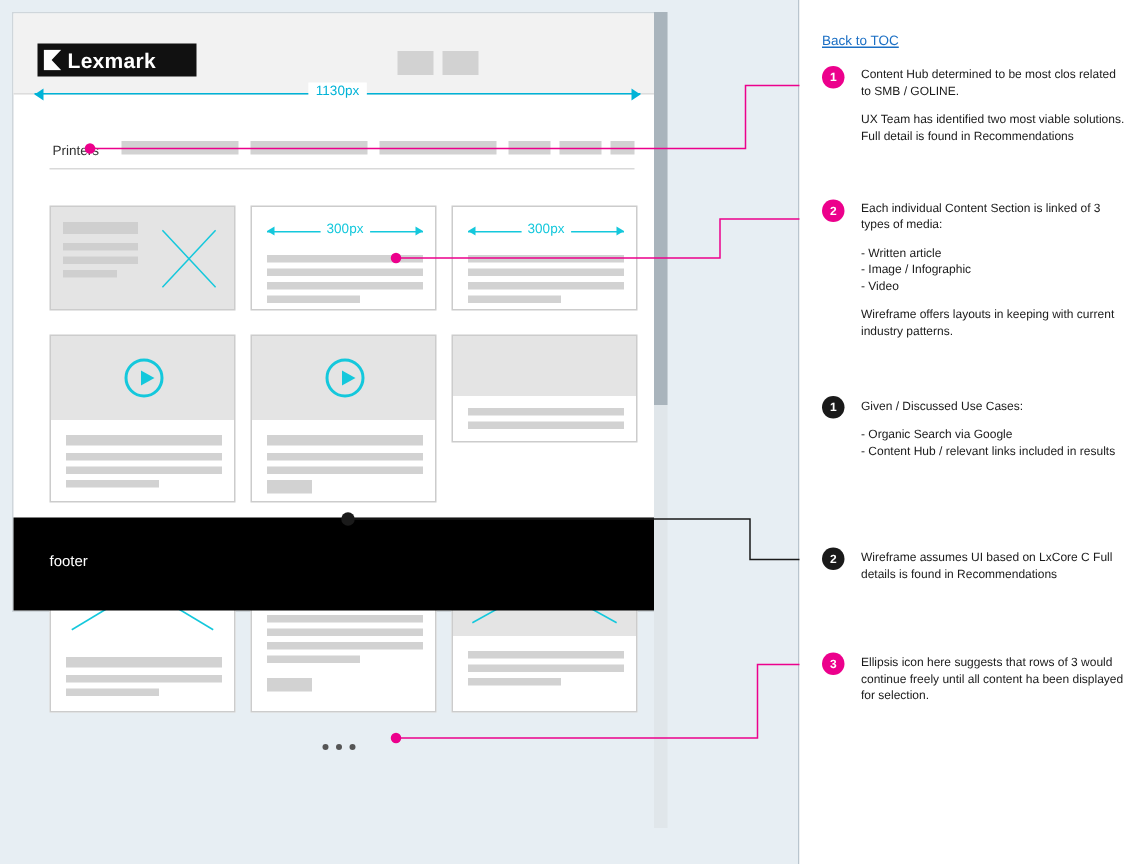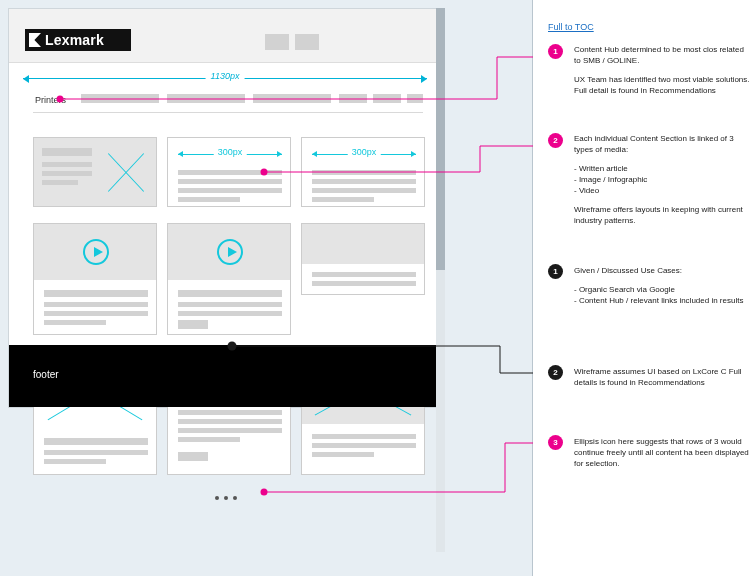--- a/index.html
+++ b/index.html
@@ -104,22 +104,22 @@
     left: 6px; top: 6px;
     width: 4px; height: 1.2px;
     background: #333;
     transform: rotate(45deg);
     transform-origin: left center;
   }
 
   
   .measure {
     position: absolute;
-    left: 14px; top: 62px;
-    width: 404px; height: 14px; font-style: italic;
+    left: 14px; top: 46px;
+    width: 404px; height: 14px;
   }
   .measure .line {
     position: absolute;
     left: 0; top: 7px;
     width: 100%; height: 1px;
     background: #00b3d7;
   }
   .measure .arrow-l, .measure .arrow-r {
     position: absolute;
     top: 3.5px;
@@ -481,21 +481,21 @@
 
     <path d="M545,373 L500,373 L500,346 L232,346" stroke="#1a1a1a" stroke-width="1" fill="none"></path>
     <circle cx="232" cy="346" r="4.5" class="dot-black"></circle>
 
     <path d="M540,443 L505,443 L505,492 L264,492" stroke="#ec008c" stroke-width="1" fill="none"></path>
     <circle cx="264" cy="492" r="3.5" class="dot-pink"></circle>
   </svg>
 
   <div class="panel">
 
-    <a class="toc-link" href="#">Full to TOC</a>
+    <a class="toc-link" href="#">Back to TOC</a>
 
     <div class="badge pink" style="left:15px; top:44px;">1</div>
     <div class="note" style="top:44px;">
       <p>Content Hub determined to be most clos related to SMB / GOLINE.</p>
       <p>UX Team has identified two most viable solutions.  Full detail is found  in Recommendations</p>
     </div>
 
     <div class="badge pink" style="left:15px; top:133px;">2</div>
     <div class="note" style="top:133px;">
       <p>Each individual Content Section is linked of 3 types of media:</p>

